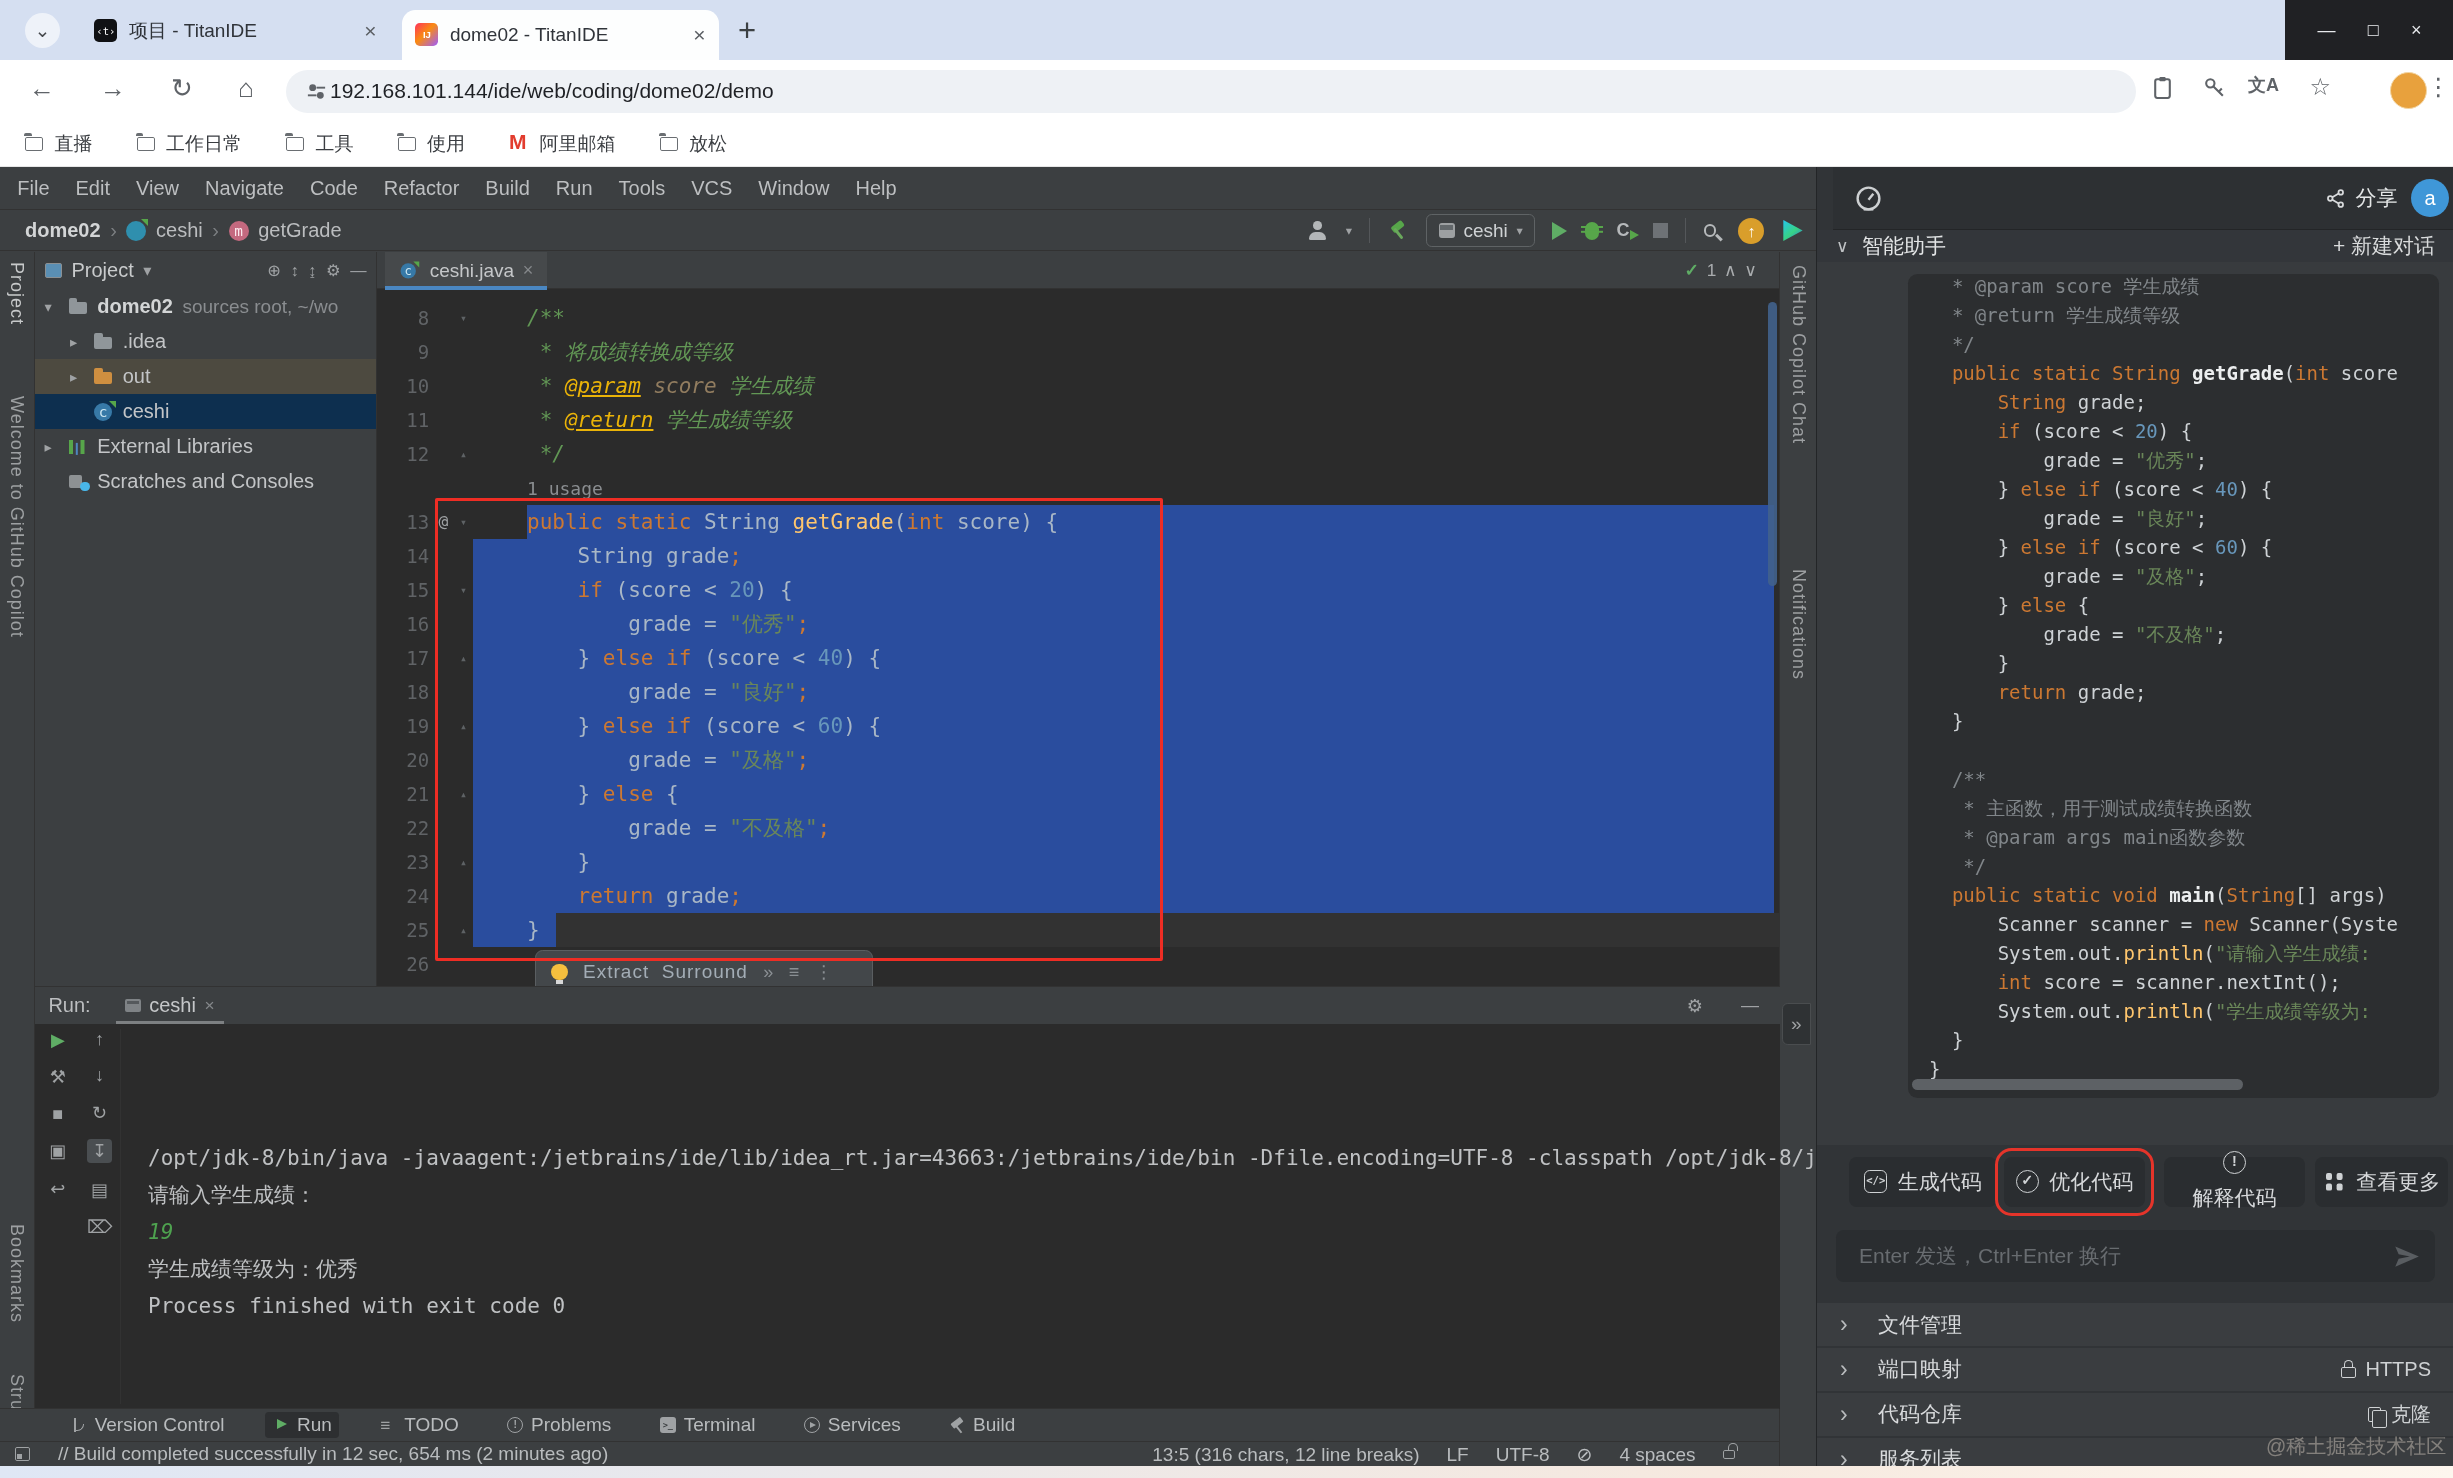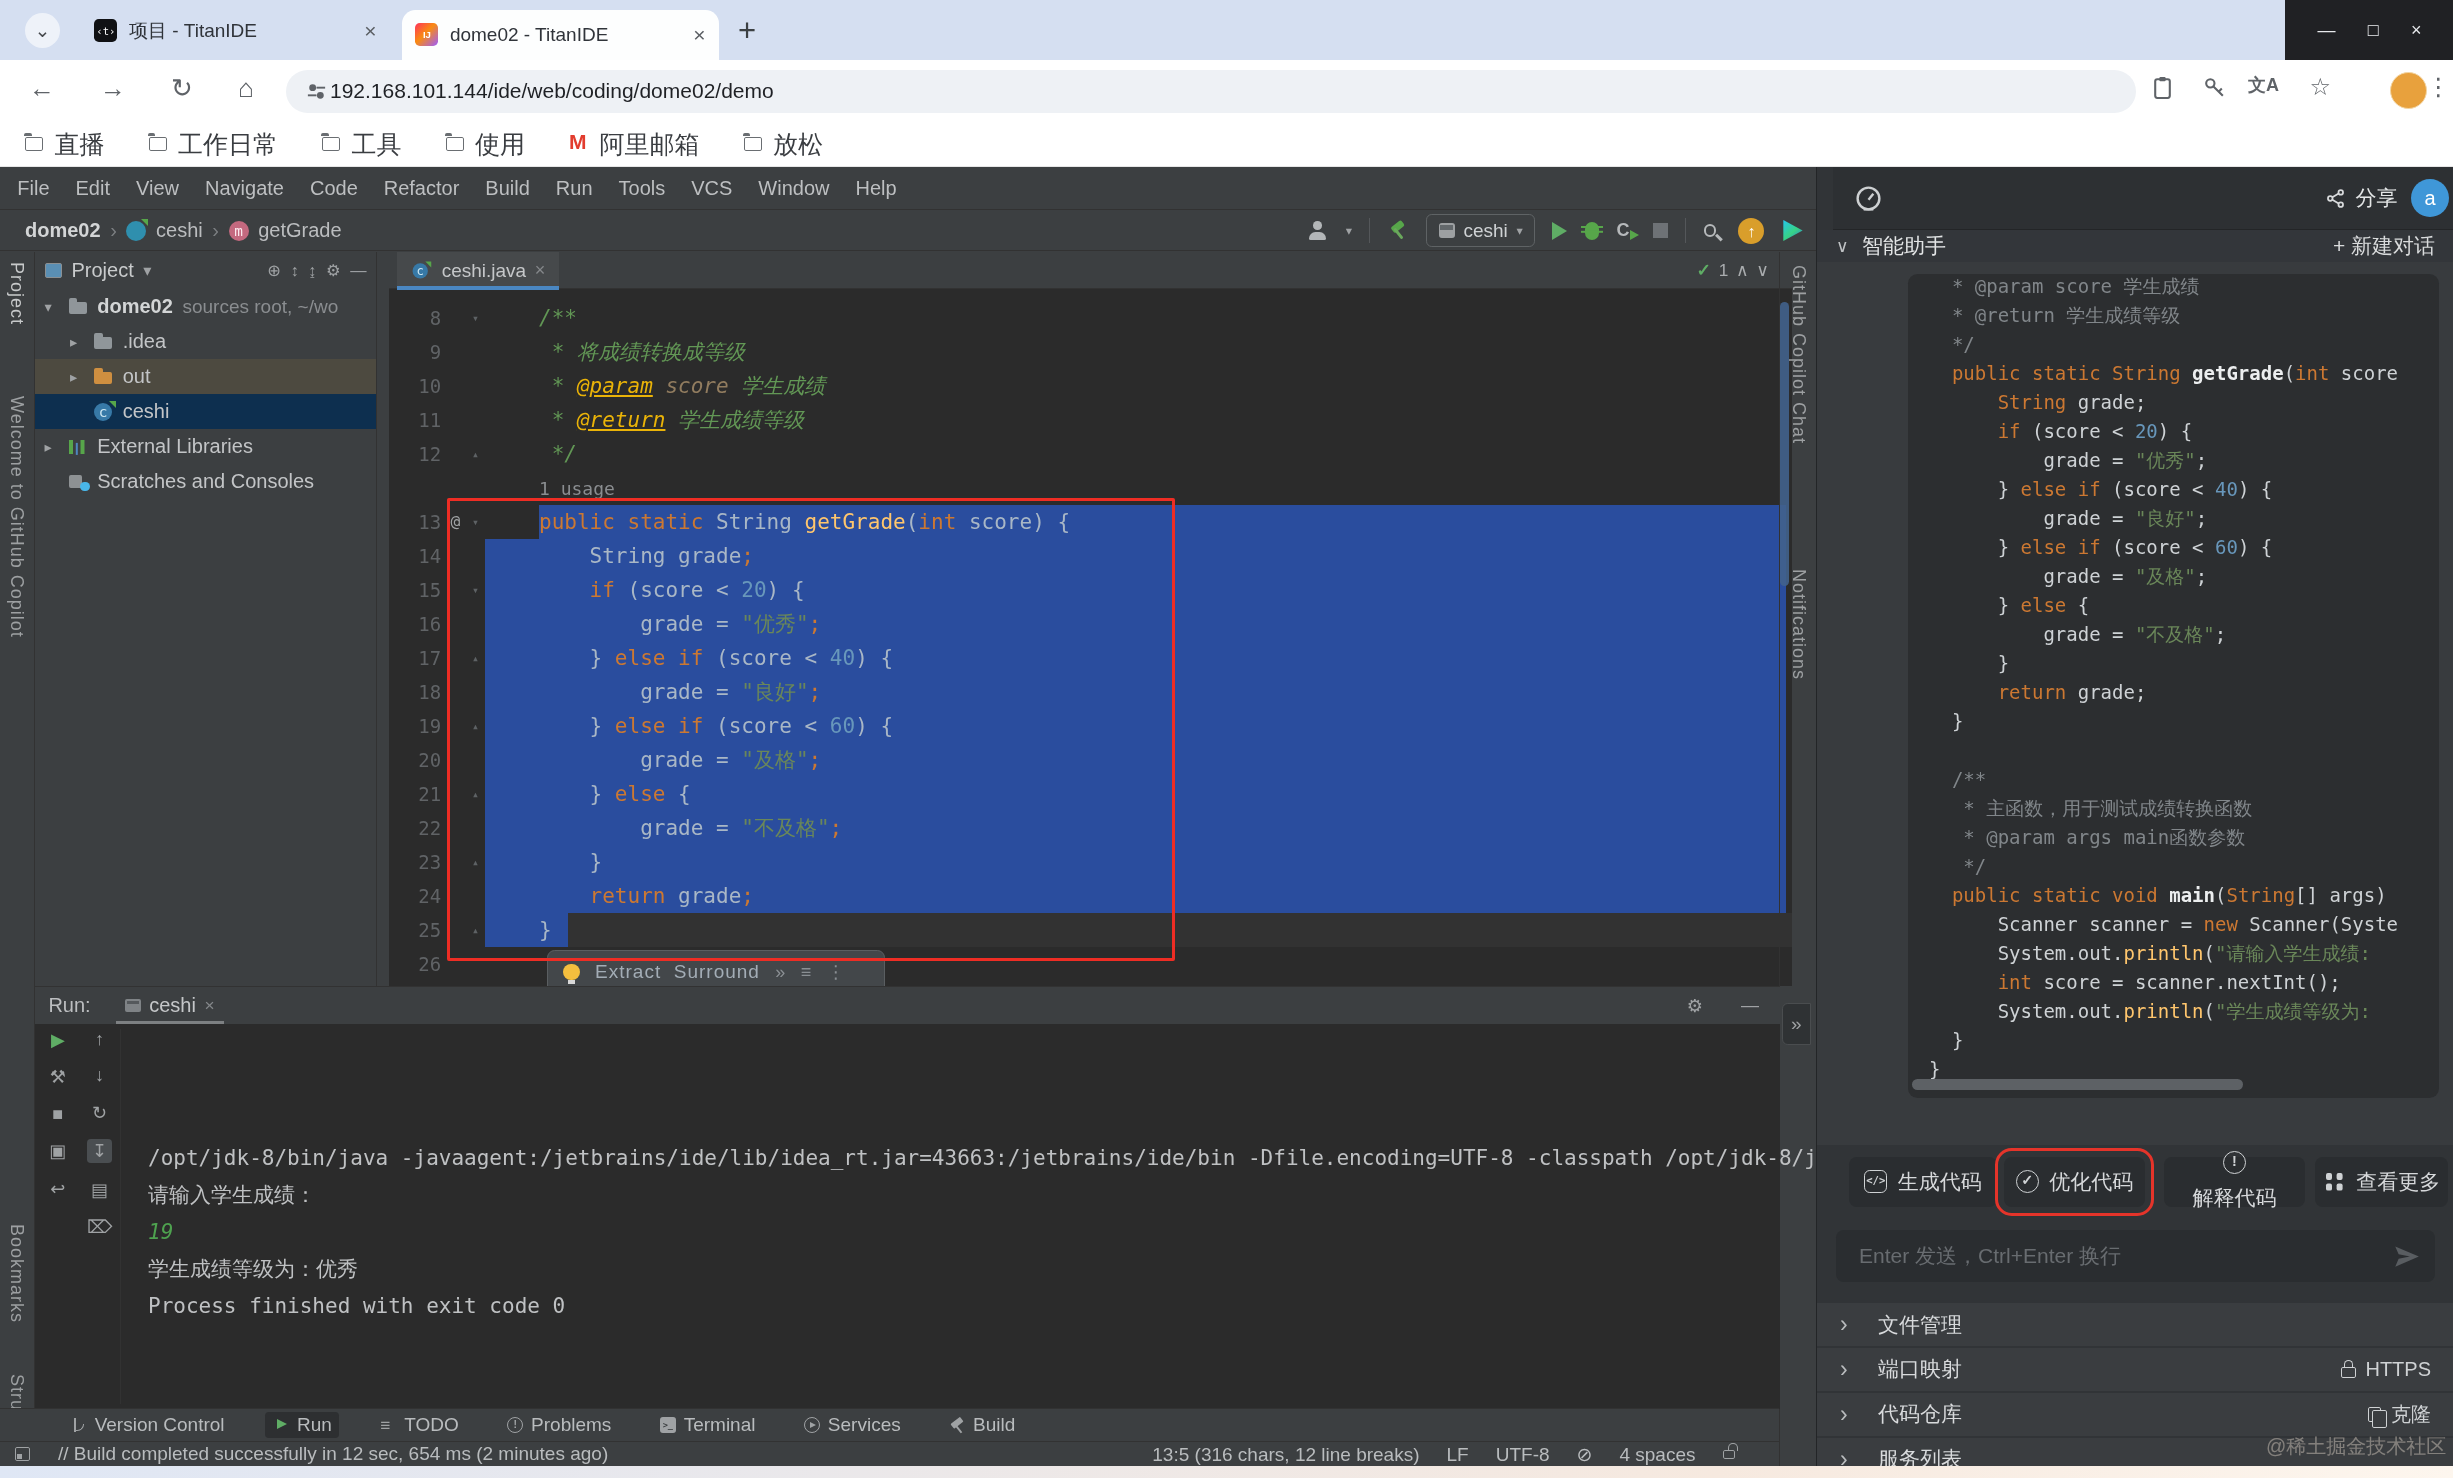--- a/index.html
+++ b/index.html
@@ -18,21 +18,21 @@
   .fav-idea{width:23px;height:23px;border-radius:4.8px;background:linear-gradient(135deg,#fe315d,#f98b12 45%,#9d5cff);color:#fff;font:bold 9.6px/23px "Liberation Sans",sans-serif;text-align:center}
   #newtab{position:absolute;left:738px;top:13.4px;font-size:31px;color:#3c4043;font-weight:300}
   #wincontrols{position:absolute;right:0;top:0;width:169px;height:60px;background:#202124;display:flex;align-items:center;justify-content:space-evenly;color:#e8eaed;font-size:18px}
   #navbar{position:absolute;left:0;top:60px;width:2454px;height:62px;background:#ffffff}
   .navic{color:#5f6368;font-size:26px;position:absolute;top:13.4px}
   #urlbar{position:absolute;left:286px;top:9.6px;width:1850px;height:43px;border-radius:22px;background:#eef1f5;display:flex;align-items:center;padding:0 19px;gap:2px}
   #urltext{font-size:21px;color:#1f2125}
   .nav-right{position:absolute;top:13.4px;color:#5f6368;font-size:24px}
   #nav-avatar{position:absolute;right:27px;top:11.5px;width:37px;height:37px;border-radius:50%;background:#e8a13d;border:1.9px solid #f3d6a5}
   #bookmarksbar{position:absolute;left:0;top:122px;width:2454px;height:45px;background:#ffffff;border-bottom:1px solid #e6e6e6;display:flex;align-items:center;padding-left:25px;gap:44px}
-  .bmitem{display:flex;align-items:center;gap:11.5px;font-size:25px;color:#3a3d41}
+  .bmitem{display:flex;align-items:center;gap:11.5px;font-size:19px;color:#3a3d41}
   .bmic{width:18px;height:13.4px;border:1.9px solid #6a6e72;border-radius:1.9px;position:relative;display:inline-block}
   .bmic::before{content:"";position:absolute;top:-5.8px;left:-1.9px;width:7.7px;height:3.8px;background:#6a6e72;border-radius:1.9px 1.9px 0 0}
   .bmic.mail{border:none;width:19px;height:19px}
   .bmic.mail::before{content:"M";position:absolute;top:-3.8px;left:0;color:#e23c2e;font:bold 21px/21px "Liberation Sans",sans-serif;background:none;width:auto;height:auto}
 
   
   #ide{position:absolute;left:0;top:167px;width:1816px;height:1299px;background:#3c3f41}
   #menubar{position:absolute;left:0;top:0;width:100%;height:43px;display:flex;align-items:center;gap:26px;padding-left:17.3px;font-size:20px;color:#bdbfc1;border-bottom:1px solid #323232}
   #idetoolbar{position:absolute;left:0;top:43px;width:100%;height:41px;border-bottom:1px solid #323232}
   #breadcrumb{position:absolute;left:25px;top:0;height:41px;display:flex;align-items:center;gap:9.6px;font-size:20px;color:#bbbdbf}
@@ -85,21 +85,21 @@
   .ti.folder::before,.ti.folder-orange::before{content:"";position:absolute;left:1px;top:3.8px;width:18px;height:12.5px;background:#90969a;border-radius:1.9px}
   .ti.folder::after,.ti.folder-orange::after{content:"";position:absolute;left:1px;top:0;width:8.6px;height:5.8px;background:#90969a;border-radius:1.9px 1.9px 0 0}
   .ti.folder-orange::before,.ti.folder-orange::after{background:#cf8f40}
   .ti.class::before{content:"c";position:absolute;left:1px;top:0;width:18px;height:18px;border-radius:50%;background:#3779a7;color:#cde7f2;font:14.4px/18px "DejaVu Sans Mono",monospace;text-align:center}
   .ti.class::after{content:"";position:absolute;right:0;top:-1.9px;border-left:7.7px solid transparent;border-top:7.7px solid #57a64a}
   .ti.lib::before{content:"";position:absolute;left:1.9px;top:1.9px;width:3.8px;height:14.4px;background:#57a64a;box-shadow:5.8px 1.9px 0 -1px #4f87c0,11.5px 0 0 #57a64a}
   .ti.scratch::before{content:"";position:absolute;left:1px;top:1.9px;width:13.4px;height:13.4px;background:#8e9294;border-radius:1.9px}
   .ti.scratch::after{content:"";position:absolute;right:1px;bottom:-1px;width:9.6px;height:9.6px;border-radius:50%;background:#49b6e8}
 
   
-  #editor{position:absolute;left:389px;top:85px;width:1403px;height:734px;background:#2b2b2b}
+  #editor{position:absolute;left:377px;top:85px;width:1403px;height:734px;background:#2b2b2b}
   #edtabbar{position:absolute;left:0;top:0;width:100%;height:37px;background:#3c3f41;border-bottom:1px solid #323232}
   #edtab{position:absolute;left:7.7px;top:0;height:37px;background:#46494b;display:flex;align-items:center;gap:8.6px;padding:0 13.4px;font-size:19px;color:#c5c7c9}
   #edtab::after{content:"";position:absolute;left:0;right:0;bottom:-1px;height:3.8px;background:#4a87c2}
   #edtab .ti{transform:scale(.85);margin-right:0}
   #edtab .close{color:#85888b;font-size:18px}
   #inspections{position:absolute;right:23px;top:7.7px;display:flex;align-items:center;gap:7.7px;font-size:17.3px;color:#a9acae}
   #inspections .ok{color:#5fad65;font-weight:bold}
   #edbody{position:absolute;left:0;top:37px;width:100%;height:697px;overflow:hidden}
   #edrows{position:absolute;left:0;top:11.5px;right:0}
   .erow{display:flex;height:34px;line-height:34px;font-family:"DejaVu Sans Mono",monospace;font-size:21px}

